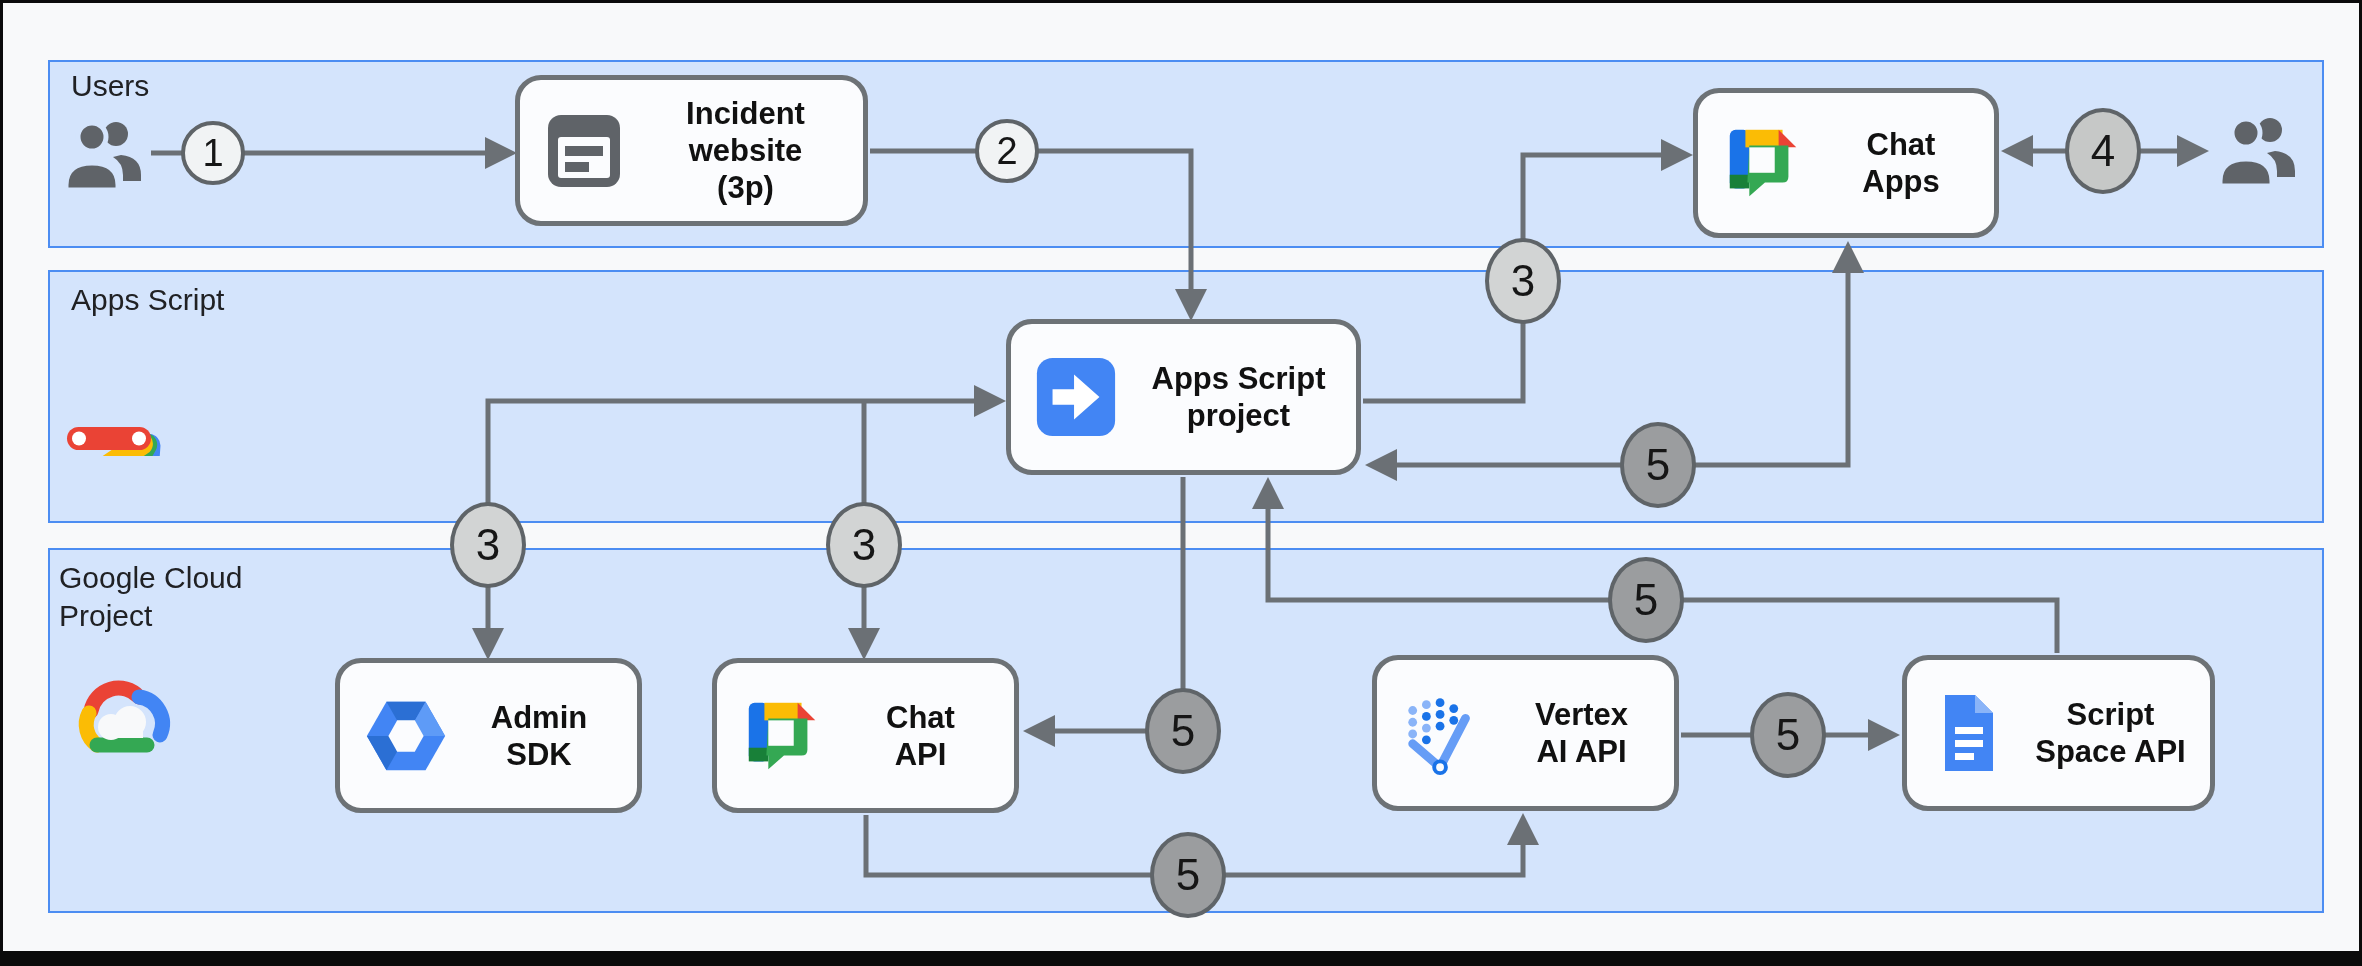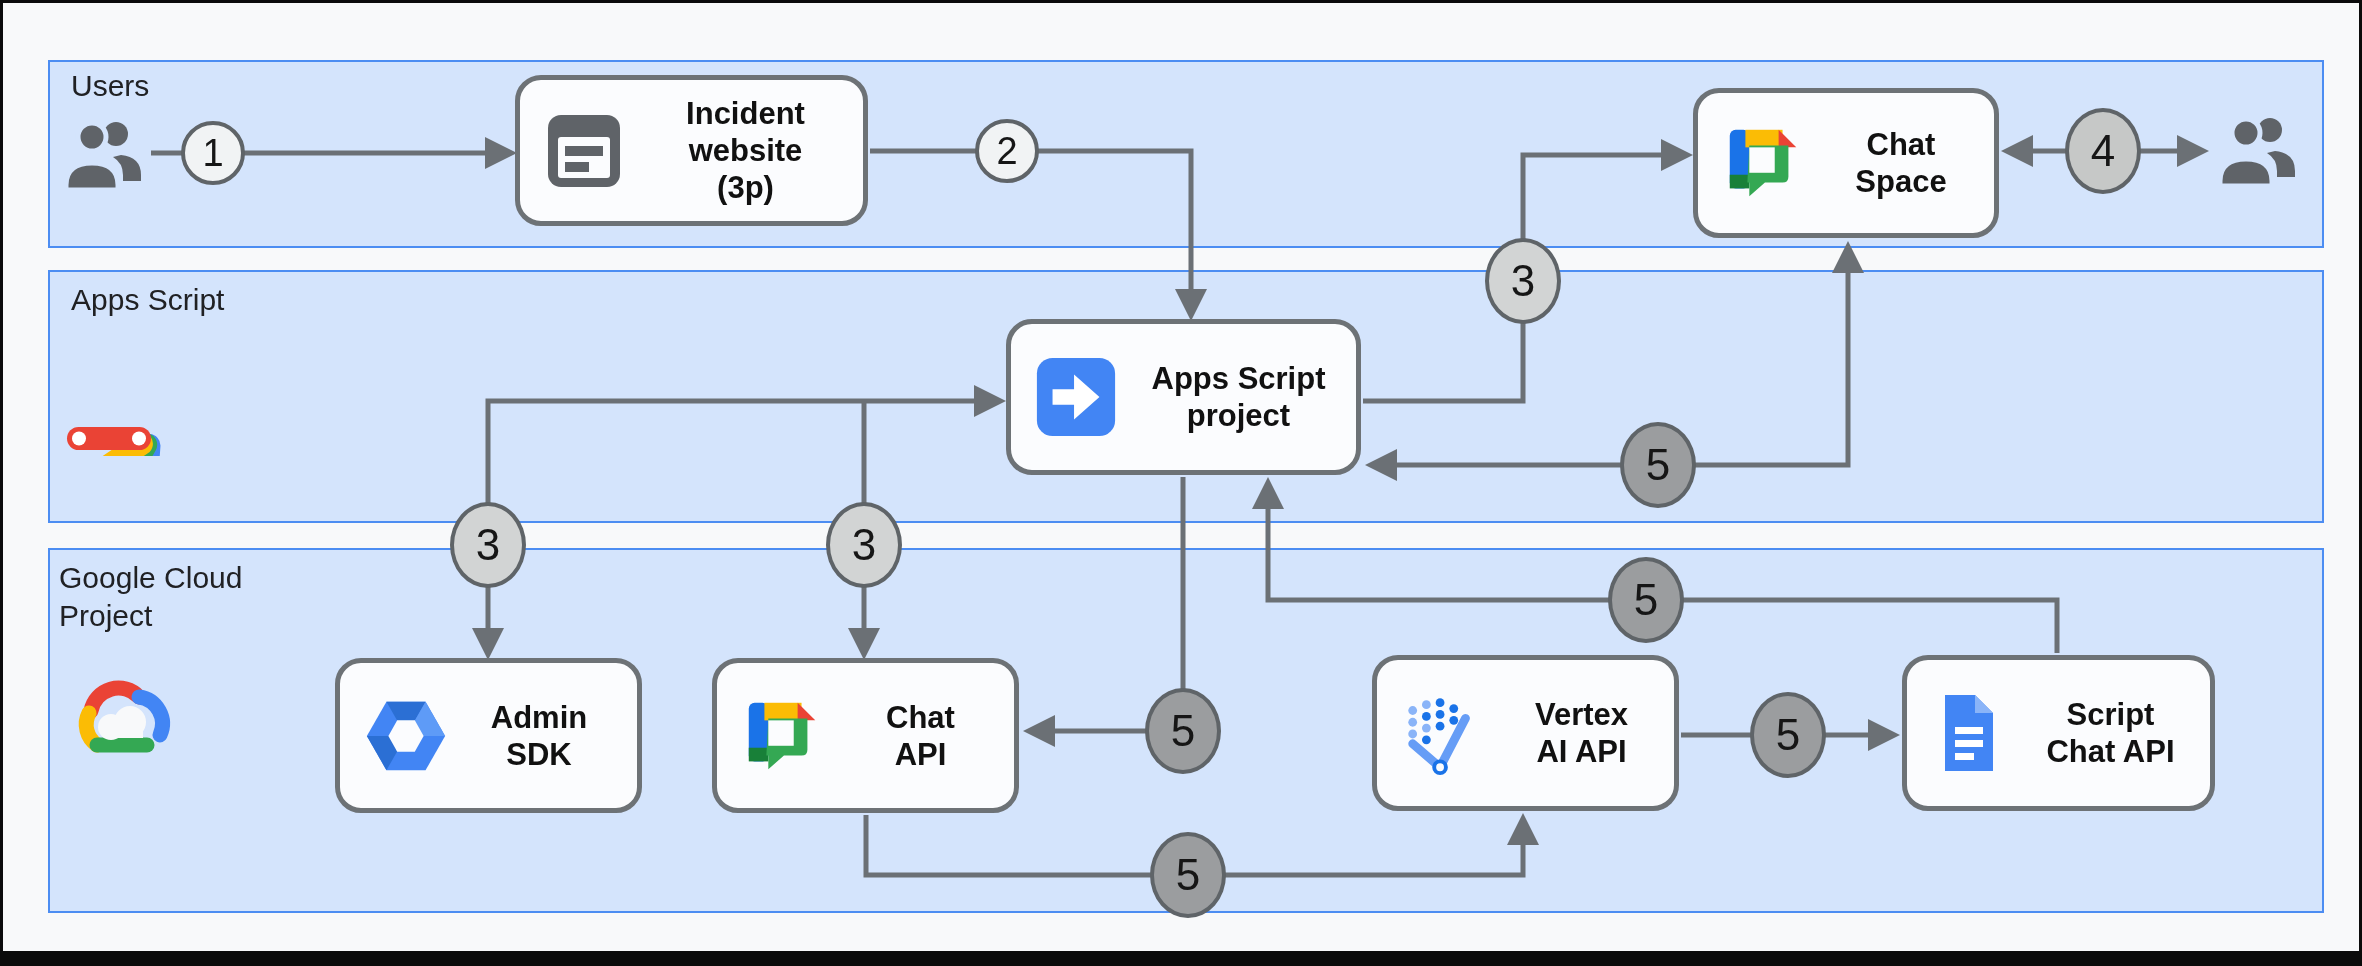--- a/index.html
+++ b/index.html
@@ -189,21 +189,21 @@
         <rect x="10" y="10" width="20" height="60" rx="6" fill="#1a73e8"></rect>
         <rect x="10" y="56" width="20" height="14" fill="#188038"></rect>
         <rect x="26" y="10" width="38" height="18" fill="#fbbc05"></rect>
         <polygon points="60,10 78,28 60,28" fill="#ea4335"></polygon>
         <path d="M30 26 H70 V58 Q70 64 64 64 H46 L30 78 V64 H28 Z" fill="#34a853"></path>
         <rect x="30" y="28" width="26" height="26" fill="#fbfcfe"></rect>
       </svg>
     </span>
     <div class="node-label">
       <span>Chat</span>
-      <span>Space</span>
+      <span>Apps</span>
     </div>
   </div>
 
   <div class="node" style="left:1003px;top:316px;width:355px;height:156px;">
     <span class="node-icon">
       <svg width="86" height="86" viewBox="0 0 88 88">
         <rect x="4" y="4" width="80" height="80" rx="16" fill="#4285f4"></rect>
         <path d="M20 36 h22 v-15 l26 23 -26 23 v-15 h-22 z" fill="#fff"></path>
       </svg>
     </span>
@@ -280,21 +280,21 @@
       <svg width="80" height="88" viewBox="0 0 80 88">
         <path d="M16 6 h30 l18 18 v58 h-48 z" fill="#4285f4"></path>
         <polygon points="46,6 64,24 46,24" fill="#8ab4f8"></polygon>
         <rect x="26" y="38" width="28" height="7" fill="#fff"></rect>
         <rect x="26" y="51" width="28" height="7" fill="#fff"></rect>
         <rect x="26" y="64" width="19" height="7" fill="#fff"></rect>
       </svg>
     </span>
     <div class="node-label">
       <span>Script</span>
-      <span>Chat API</span>
+      <span>Space API</span>
     </div>
   </div>
 
   <div class="circle small" style="left:178px;top:118px;">1</div>
   <div class="circle small" style="left:972px;top:116px;">2</div>
   <div class="circle big fill-3" style="left:447px;top:499px;">3</div>
   <div class="circle big fill-3" style="left:823px;top:499px;">3</div>
   <div class="circle big fill-3" style="left:1482px;top:235px;">3</div>
   <div class="circle big fill-4" style="left:2062px;top:105px;">4</div>
   <div class="circle big fill-5" style="left:1617px;top:419px;">5</div>

